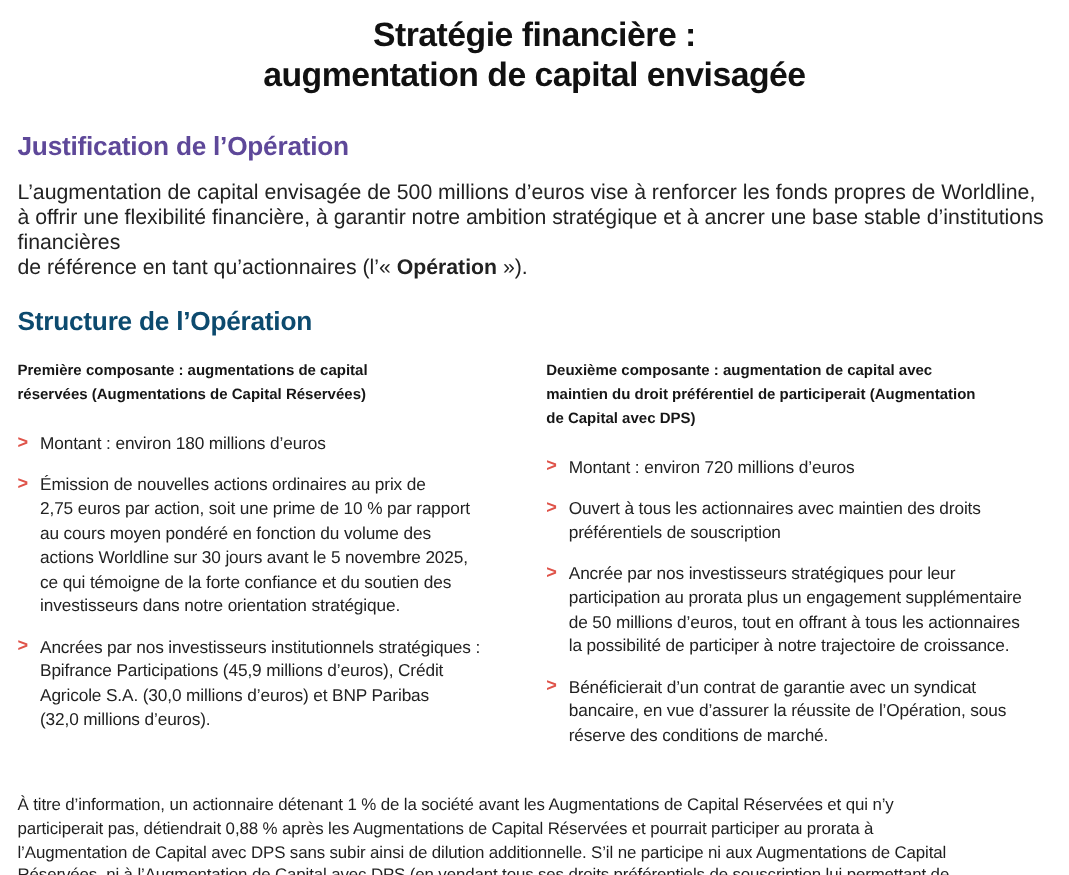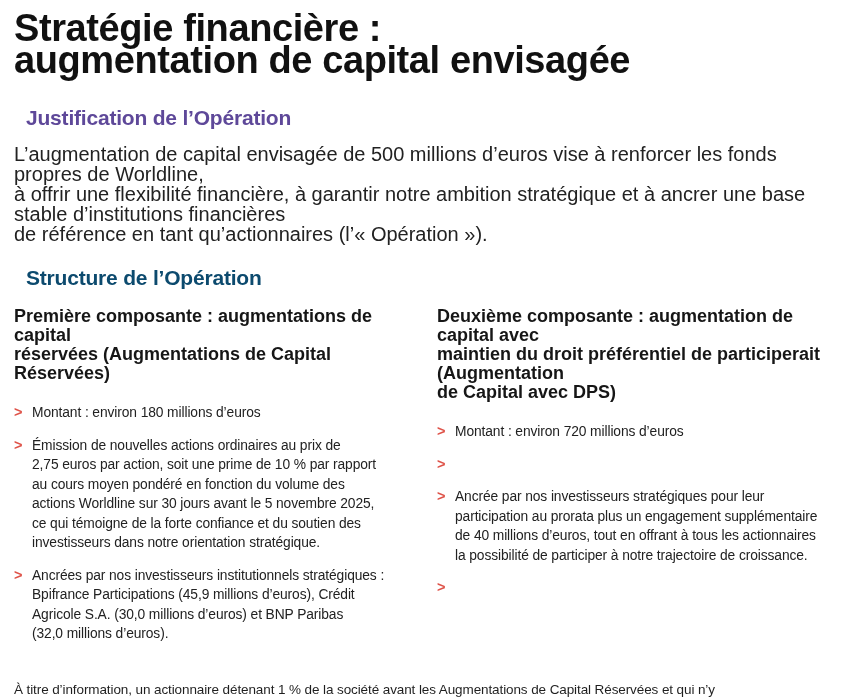--- a/index.html
+++ b/index.html
@@ -13,54 +13,55 @@
     height: 700px;
     box-sizing: border-box;
     padding: 12px 14px 0 14px;
     background: #ffffff;
     font-family: "Liberation Sans", "DejaVu Sans", sans-serif;
     color: #1c1c1c;
     overflow: hidden;
   }
   .doc-title {
     margin: 0;
-    font-size: 38px;
+    font-size: 27px;
     line-height: 32px;
     font-weight: bold;
     letter-spacing: -0.4px;
     color: #111111;
     white-space: pre-line;
+    text-align: center;
   }
   .section-heading {
-    margin: 12px;
+    margin: 0;
     font-size: 21px;
     line-height: 24px;
     font-weight: bold;
     letter-spacing: -0.2px;
   }
   .heading-justification { margin-top: 30px; }
   .heading-structure { margin-top: 22px; }
   .justification-body {
     margin: 14px 0 0 0;
-    font-size: 20px;
+    font-size: 17px;
     line-height: 20px;
     white-space: pre-line;
     color: #222222;
   }
-  .justification-body .bold-term { font-weight: normal; }
+  .justification-body .bold-term { font-weight: bold; }
   .columns {
     display: flex;
     margin-top: 17px;
     gap: 33px;
   }
   .col { flex: 0 0 auto; }
   .col-left  { width: 390px; }
   .col-right { width: 405px; }
   .col-header {
-    font-size: 18px;
+    font-size: 12px;
     line-height: 19px;
     font-weight: bold;
     white-space: pre-line;
     color: #161616;
   }
   .bullet-list { margin-top: 20px; }
   .bullet-item {
     display: flex;
     align-items: flex-start;
     margin-bottom: 13px;
@@ -137,30 +138,35 @@
       <div class="col-header">Deuxième composante : augmentation de capital avec
 maintien du droit préférentiel de participerait (Augmentation
 de Capital avec DPS)</div>
       <div class="bullet-list">
         <div class="bullet-item">
           <span class="chevron red-chevron" style="color: rgb(223, 83, 73);">&gt;</span>
           <span class="bullet-text">Montant : environ 720 millions d’euros</span>
         </div>
         <div class="bullet-item">
           <span class="chevron red-chevron" style="color: rgb(223, 83, 73);">&gt;</span>
+          <span class="bullet-text">Ouvert à tous les actionnaires avec maintien des droits
+préférentiels de souscription</span>
         </div>
         <div class="bullet-item">
           <span class="chevron red-chevron" style="color: rgb(223, 83, 73);">&gt;</span>
           <span class="bullet-text">Ancrée par nos investisseurs stratégiques pour leur
 participation au prorata plus un engagement supplémentaire
-de 40 millions d’euros, tout en offrant à tous les actionnaires
+de 50 millions d’euros, tout en offrant à tous les actionnaires
 la possibilité de participer à notre trajectoire de croissance.</span>
         </div>
         <div class="bullet-item">
           <span class="chevron red-chevron" style="color: rgb(223, 83, 73);">&gt;</span>
+          <span class="bullet-text">Bénéficierait d’un contrat de garantie avec un syndicat
+bancaire, en vue d’assurer la réussite de l’Opération, sous
+réserve des conditions de marché.</span>
         </div>
       </div>
     </div>
 
   </div>
 
   <p class="footnote">À titre d’information, un actionnaire détenant 1 % de la société avant les Augmentations de Capital Réservées et qui n’y
 participerait pas, détiendrait 0,88 % après les Augmentations de Capital Réservées et pourrait participer au prorata à
 l’Augmentation de Capital avec DPS sans subir ainsi de dilution additionnelle. S’il ne participe ni aux Augmentations de Capital
 Réservées, ni à l’Augmentation de Capital avec DPS (en vendant tous ses droits préférentiels de souscription lui permettant de

